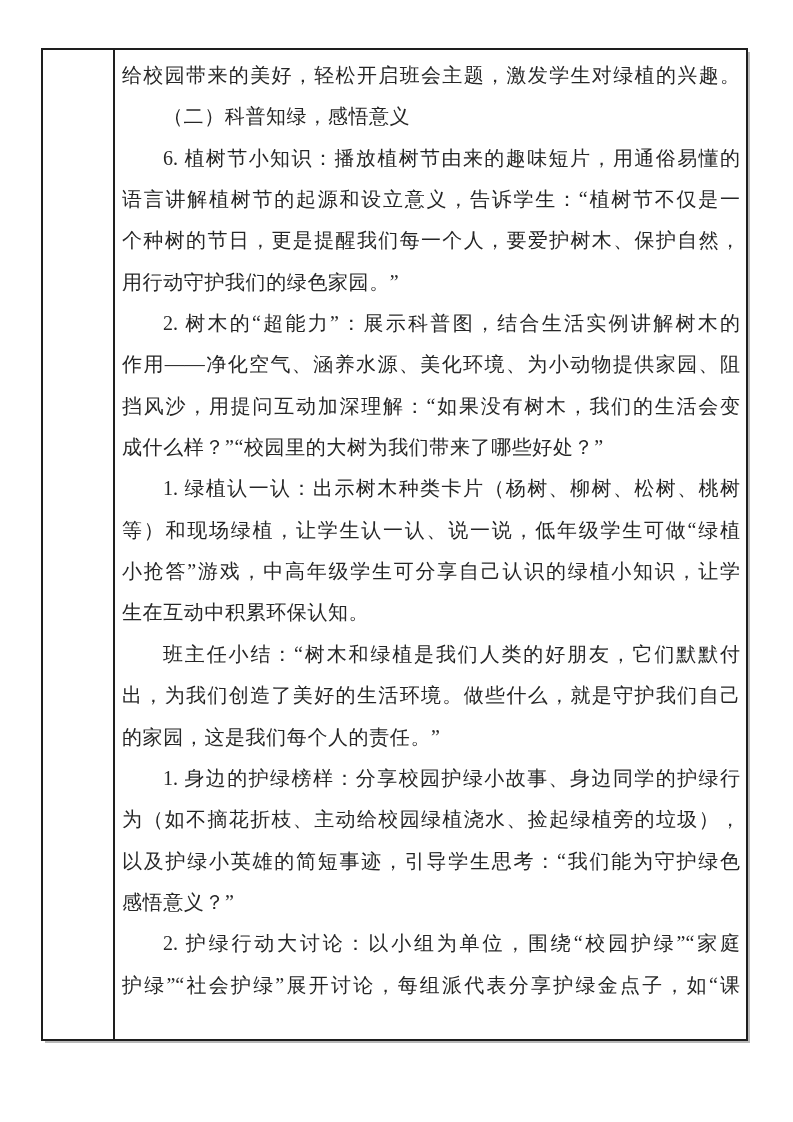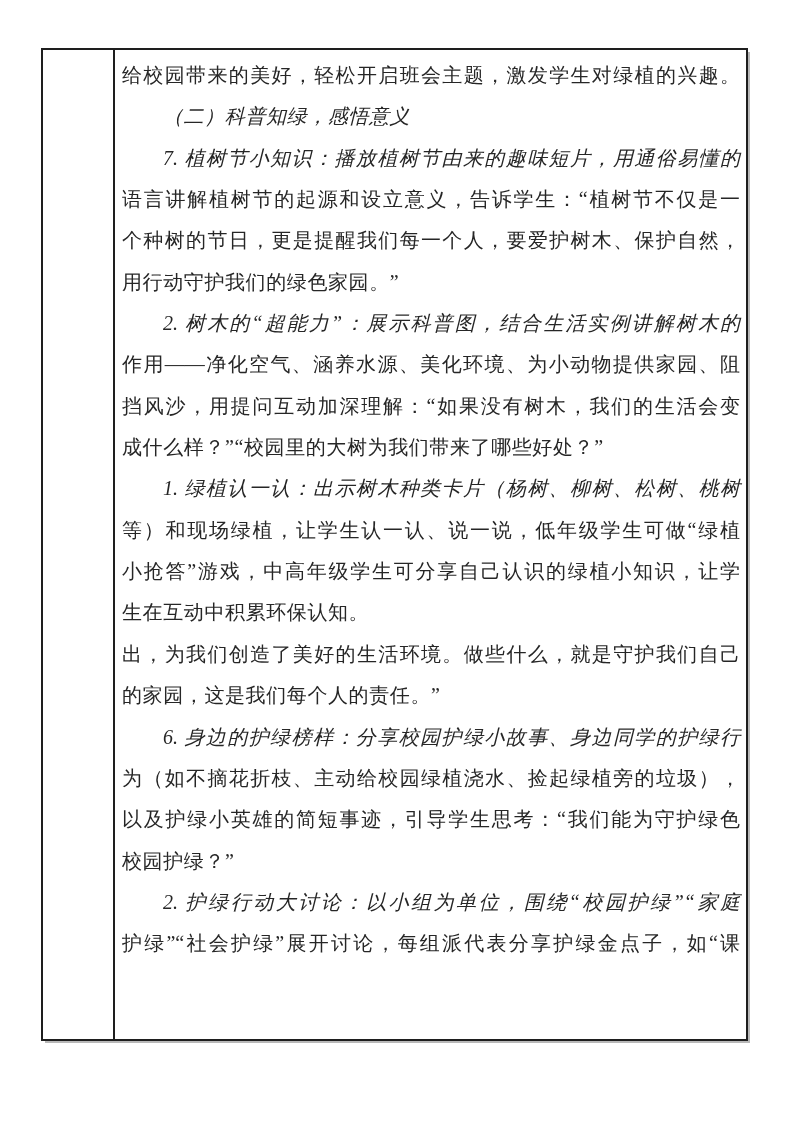--- a/index.html
+++ b/index.html
@@ -46,47 +46,47 @@
     white-space: normal;
     text-align: justify;
     text-align-last: justify;
     -moz-text-align-last: justify;
   }
   .line:not(.fill) {
     letter-spacing: 0.6px;
   }
   .line.indent {
     padding-left: 41px;
-    font-style: italic;
   }
 </style>
 </head>
 <body>
 
 <div class="sheet">
   <div class="doc-table">
     <div class="col-label"></div>
     <div class="col-content">
         <div class="line fill">给校园带来的美好，轻松开启班会主题，激发学生对绿植的兴趣。</div>
         <div class="line indent">（二）科普知绿，感悟意义</div>
-        <div class="line fill indent">7. 植树节小知识：播放植树节由来的趣味短片，用通俗易懂的</div>
+        <div class="line fill indent">6. 植树节小知识：播放植树节由来的趣味短片，用通俗易懂的</div>
         <div class="line fill">语言讲解植树节的起源和设立意义，告诉学生：“植树节不仅是一</div>
         <div class="line fill">个种树的节日，更是提醒我们每一个人，要爱护树木、保护自然，</div>
         <div class="line">用行动守护我们的绿色家园。”</div>
         <div class="line fill indent">2. 树木的“超能力”：展示科普图，结合生活实例讲解树木的</div>
         <div class="line fill">作用——净化空气、涵养水源、美化环境、为小动物提供家园、阻</div>
         <div class="line fill">挡风沙，用提问互动加深理解：“如果没有树木，我们的生活会变</div>
         <div class="line">成什么样？”“校园里的大树为我们带来了哪些好处？”</div>
         <div class="line fill indent">1. 绿植认一认：出示树木种类卡片（杨树、柳树、松树、桃树</div>
         <div class="line fill">等）和现场绿植，让学生认一认、说一说，低年级学生可做“绿植</div>
         <div class="line fill">小抢答”游戏，中高年级学生可分享自己认识的绿植小知识，让学</div>
         <div class="line">生在互动中积累环保认知。</div>
+        <div class="line fill indent">班主任小结：“树木和绿植是我们人类的好朋友，它们默默付</div>
         <div class="line fill">出，为我们创造了美好的生活环境。做些什么，就是守护我们自己</div>
         <div class="line">的家园，这是我们每个人的责任。”</div>
-        <div class="line fill indent">6. 身边的护绿榜样：分享校园护绿小故事、身边同学的护绿行</div>
+        <div class="line fill indent">1. 身边的护绿榜样：分享校园护绿小故事、身边同学的护绿行</div>
         <div class="line fill">为（如不摘花折枝、主动给校园绿植浇水、捡起绿植旁的垃圾），</div>
         <div class="line fill">以及护绿小英雄的简短事迹，引导学生思考：“我们能为守护绿色</div>
-        <div class="line">校园护绿？”</div>
+        <div class="line">感悟意义？”</div>
         <div class="line fill indent">2. 护绿行动大讨论：以小组为单位，围绕“校园护绿”“家庭</div>
         <div class="line fill">护绿”“社会护绿”展开讨论，每组派代表分享护绿金点子，如“课</div>
       </div>
   </div>
 </div>
 
 </body></html>

